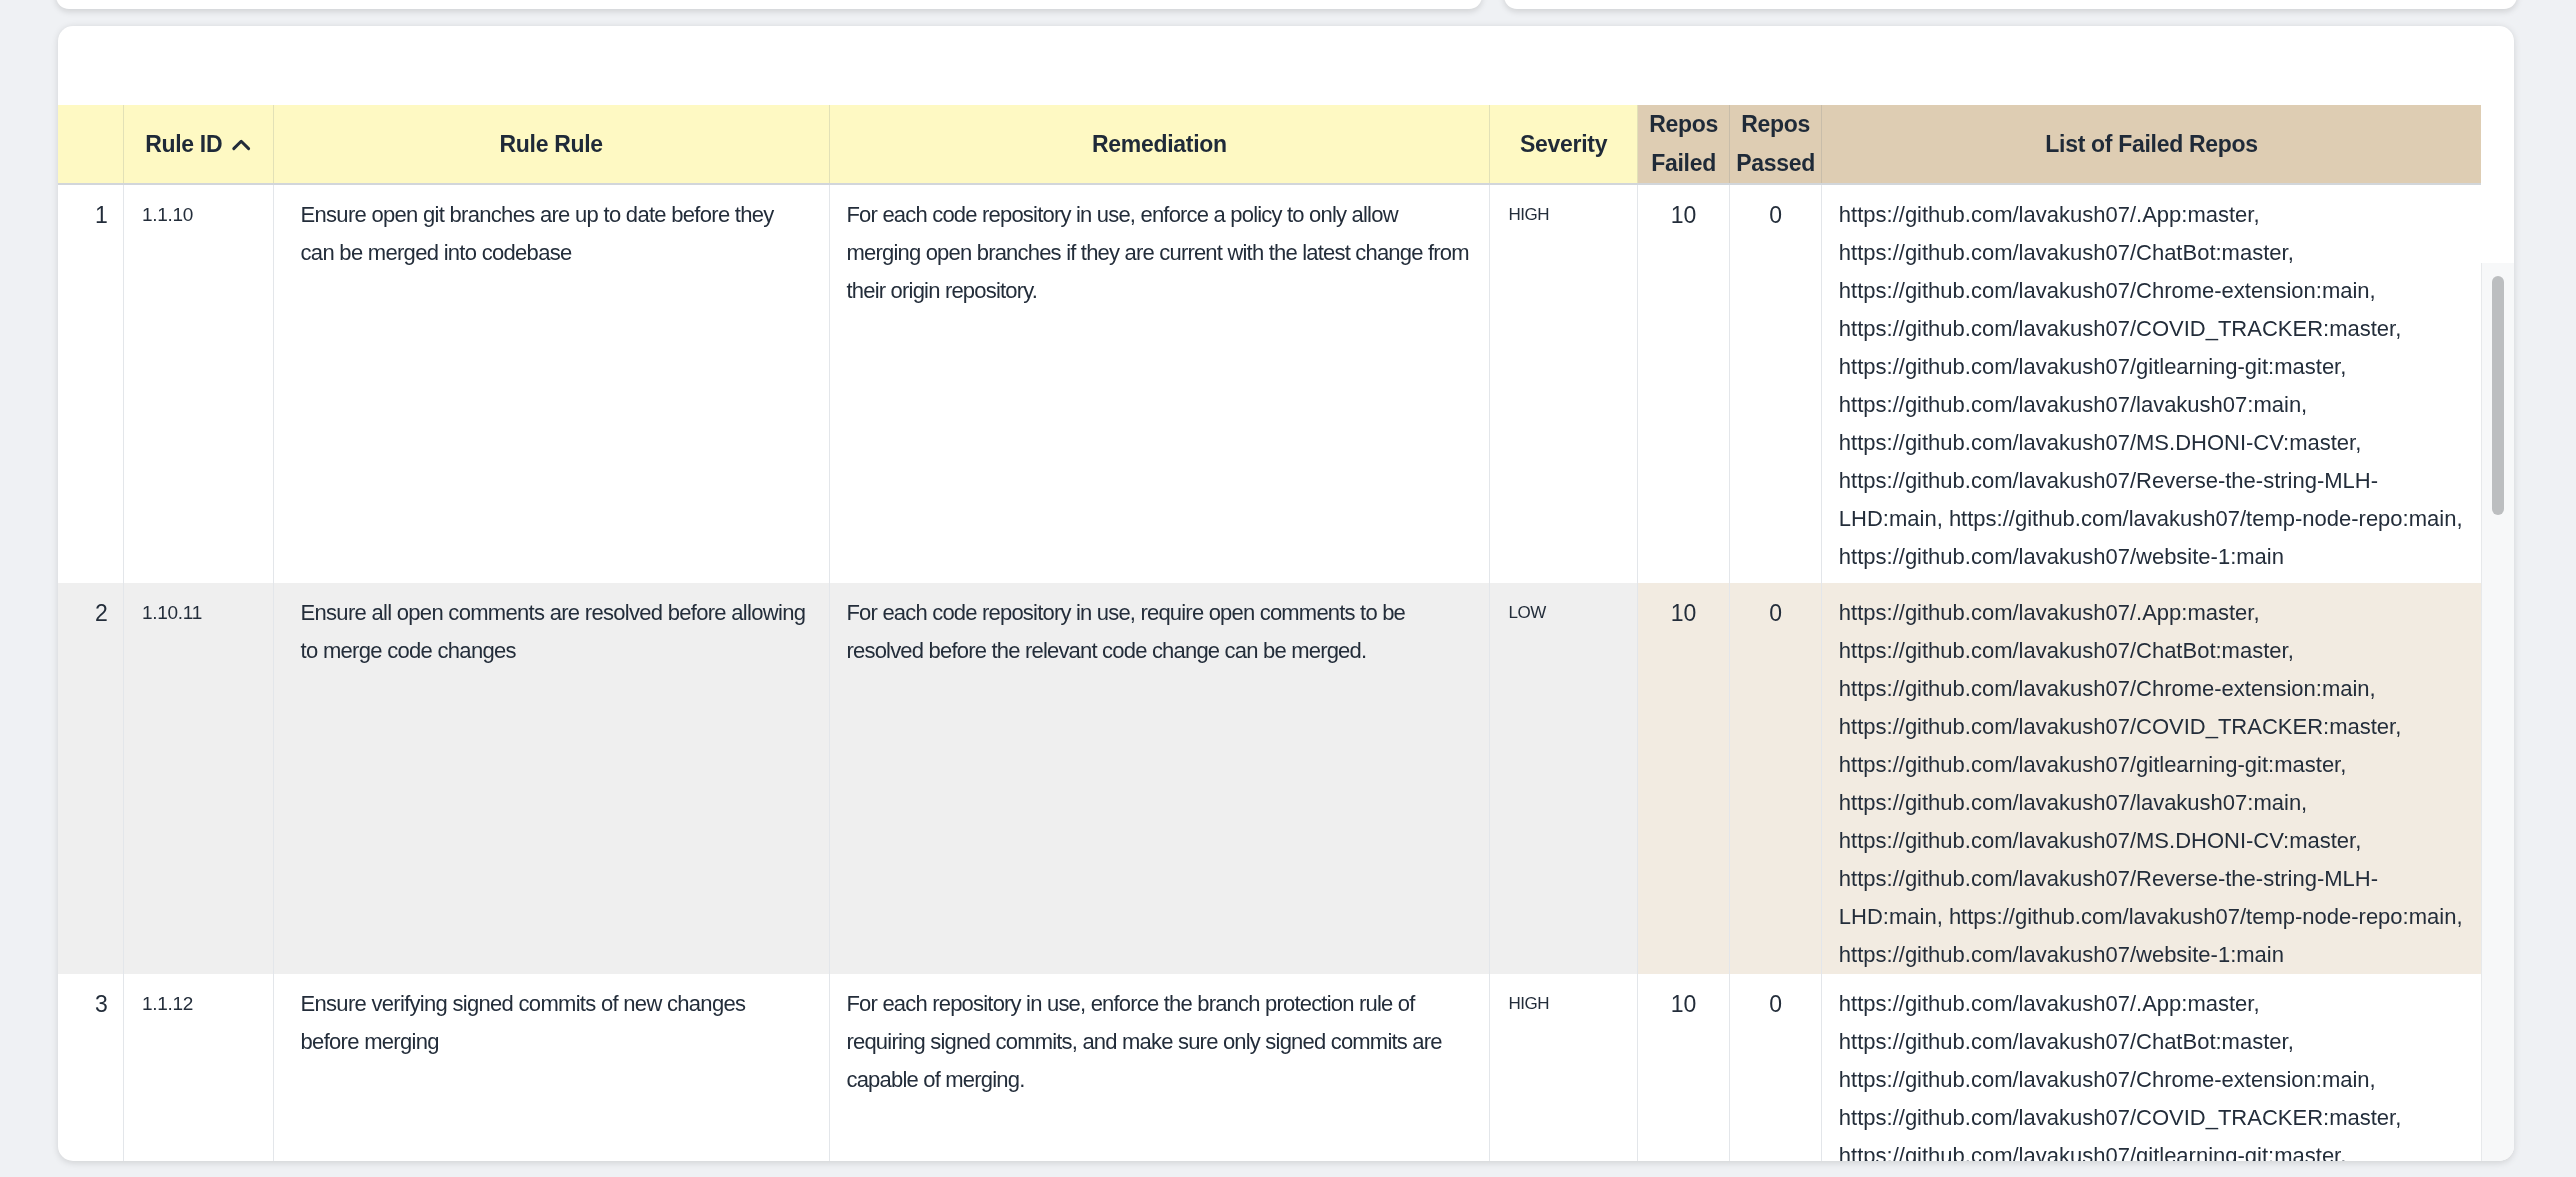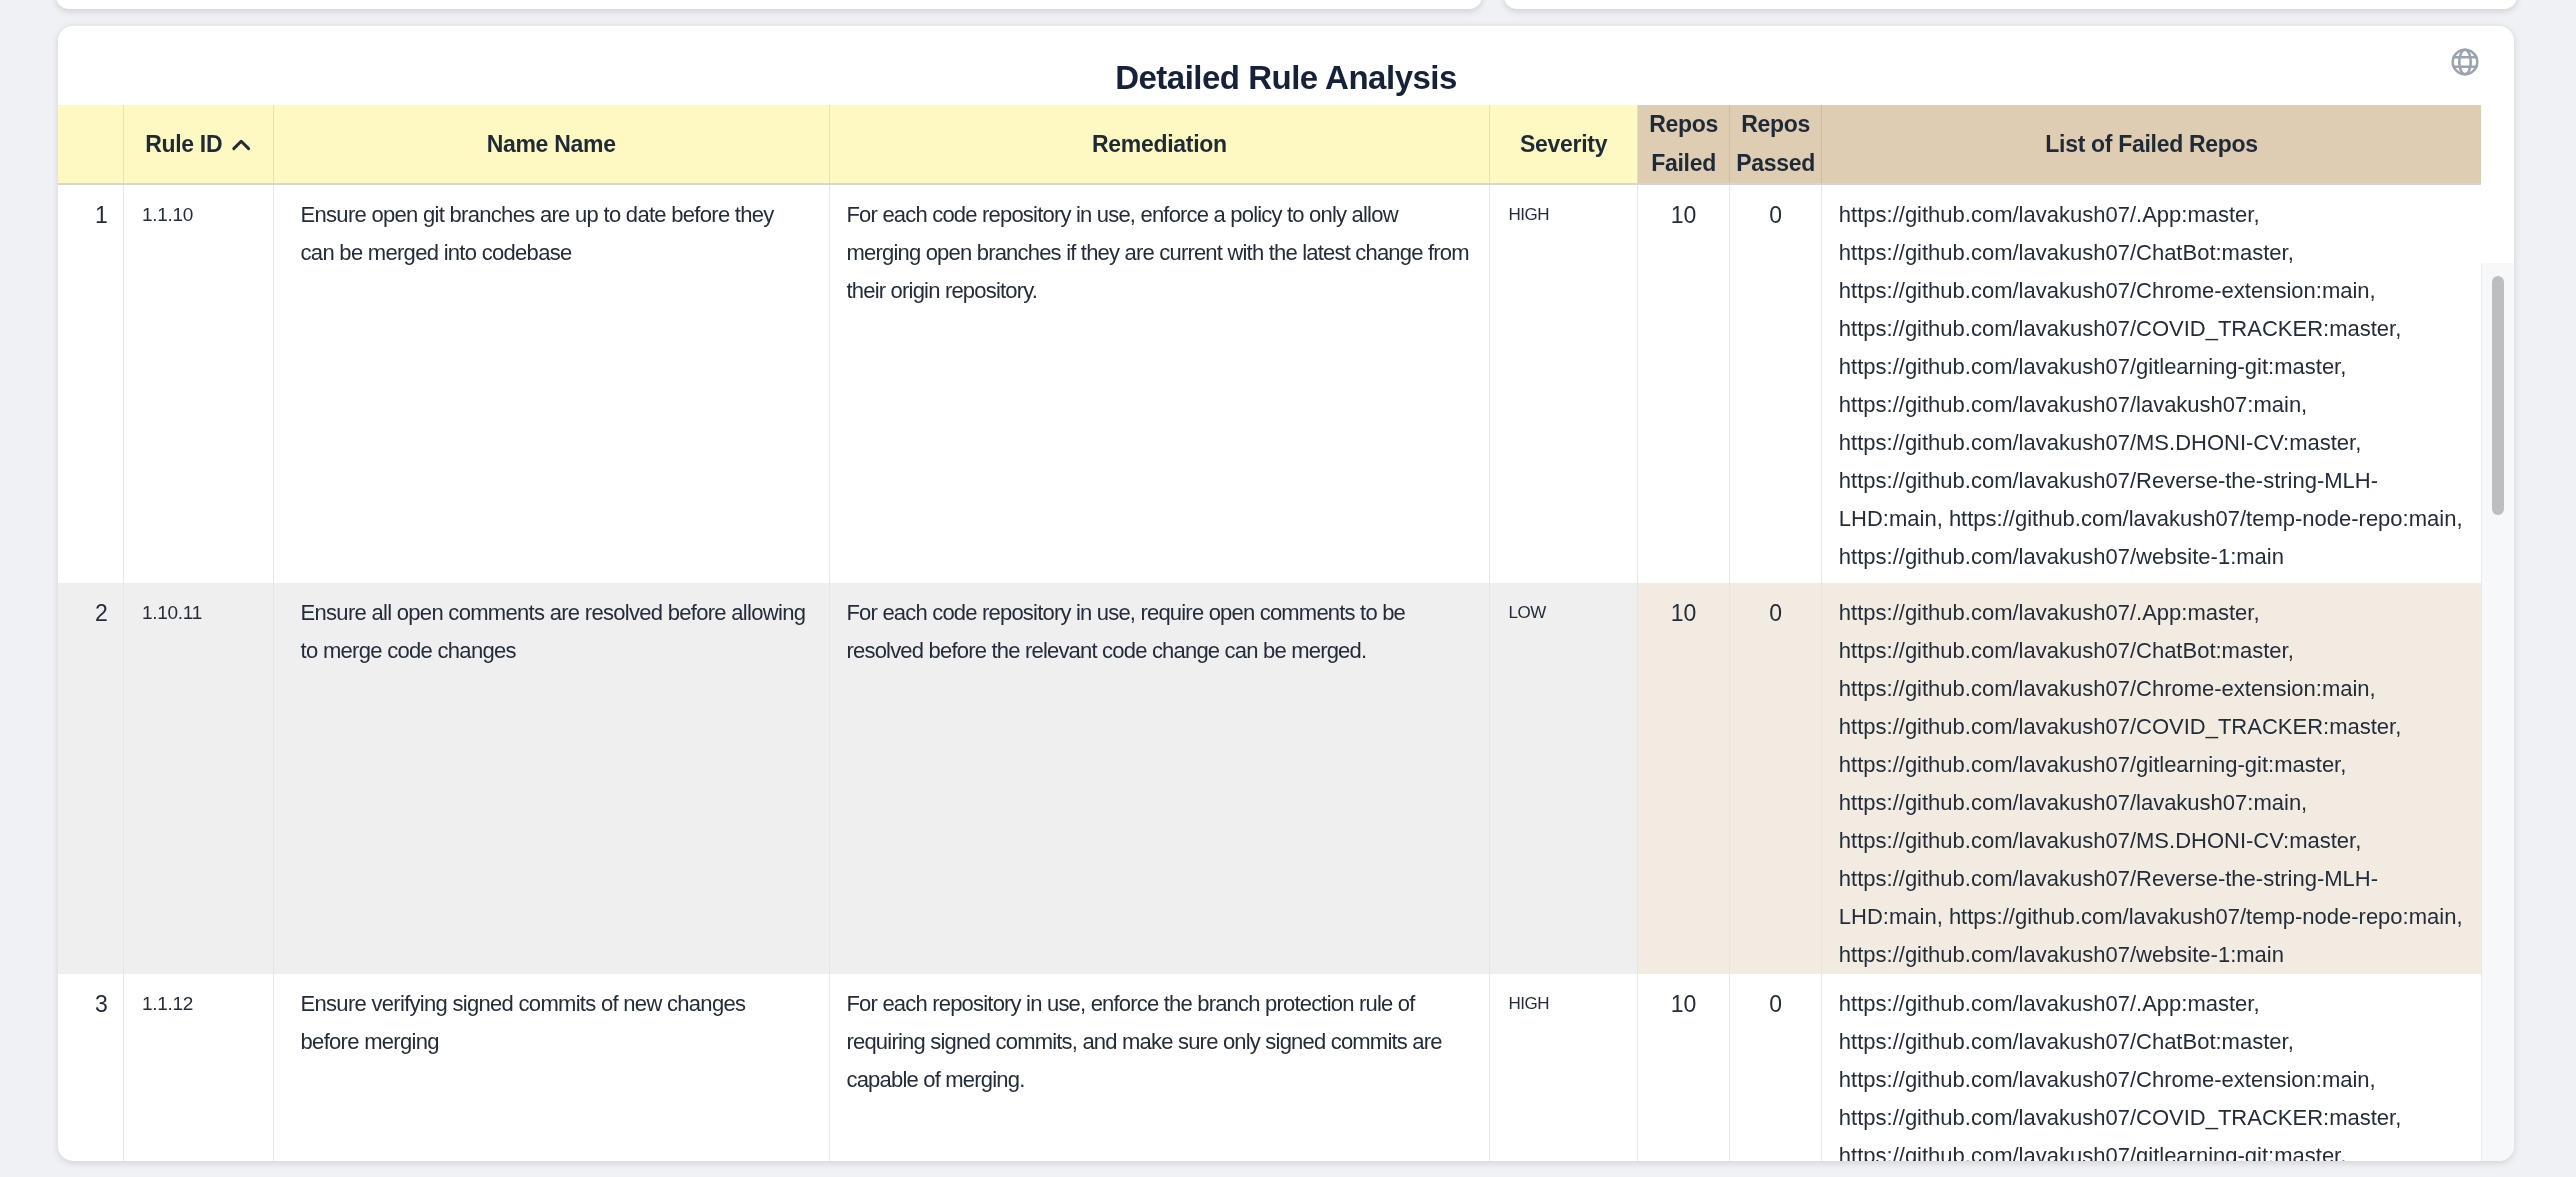--- a/index.html
+++ b/index.html
@@ -76,29 +76,20 @@
     width:12px; height:239px; border-radius:6.5px; background:#bcbec0; cursor:pointer;
   }
 </style>
 </head>
 <body>
 
 <div class="top-card left"></div>
 <div class="top-card right"></div>
 
 <div class="card">
-  <div class="card-header">
-    <div class="card-title">Detailed Rule Analysis</div>
-    <svg class="globe" viewBox="0 0 24 24" fill="none" stroke="#9aa3b0" stroke-width="1.9" stroke-linecap="round">
-      <circle cx="12" cy="12" r="9.2"></circle>
-      <ellipse cx="12" cy="12" rx="4.3" ry="9.2"></ellipse>
-      <line x1="3.6" y1="8.4" x2="20.4" y2="8.4"></line>
-      <line x1="3.6" y1="15.6" x2="20.4" y2="15.6"></line>
-    </svg>
-  </div>
 
   <div class="table-wrap">
     <table>
       <colgroup>
         <col style="width:65px">
           <col style="width:150px">
           <col style="width:556px">
           <col style="width:660px">
         <col style="width:148px">
           <col style="width:92px">
@@ -106,21 +97,21 @@
           <col style="width:659px">
       </colgroup>
       <thead>
         <tr>
           <th class="ga"></th>
           <th class="ga">
             <span>Rule ID</span><svg class="sort-caret" width="20.4" height="13" viewBox="0 0 22 14">
                 <polyline points="3,11.5 11,3.5 19,11.5" fill="none" stroke="#222c3a" stroke-width="3.2" stroke-linecap="round" stroke-linejoin="round"></polyline>
               </svg>
           </th>
-          <th class="ga">Name Name</th>
+          <th class="ga">Rule Rule</th>
           <th class="ga">Remediation</th>
           <th class="ga">Severity</th>
           <th class="gb">
             <div>Repos</div>
             <div>Failed</div>
           </th>
           <th class="gb">
             <div>Repos</div>
             <div>Passed</div>
           </th>

